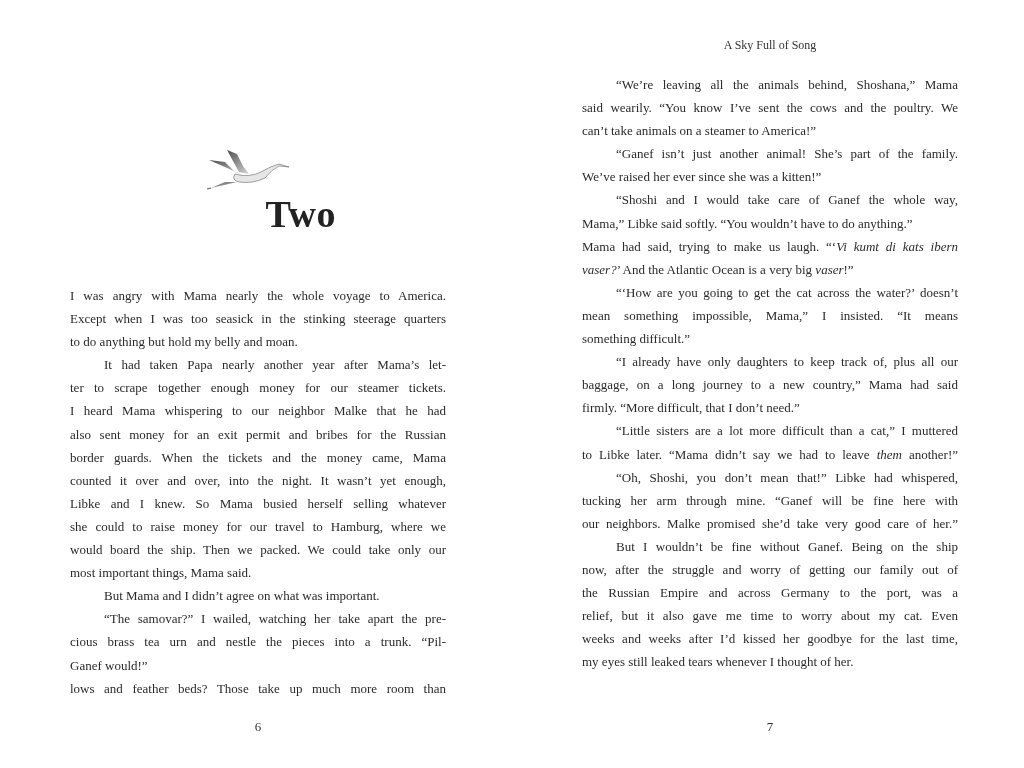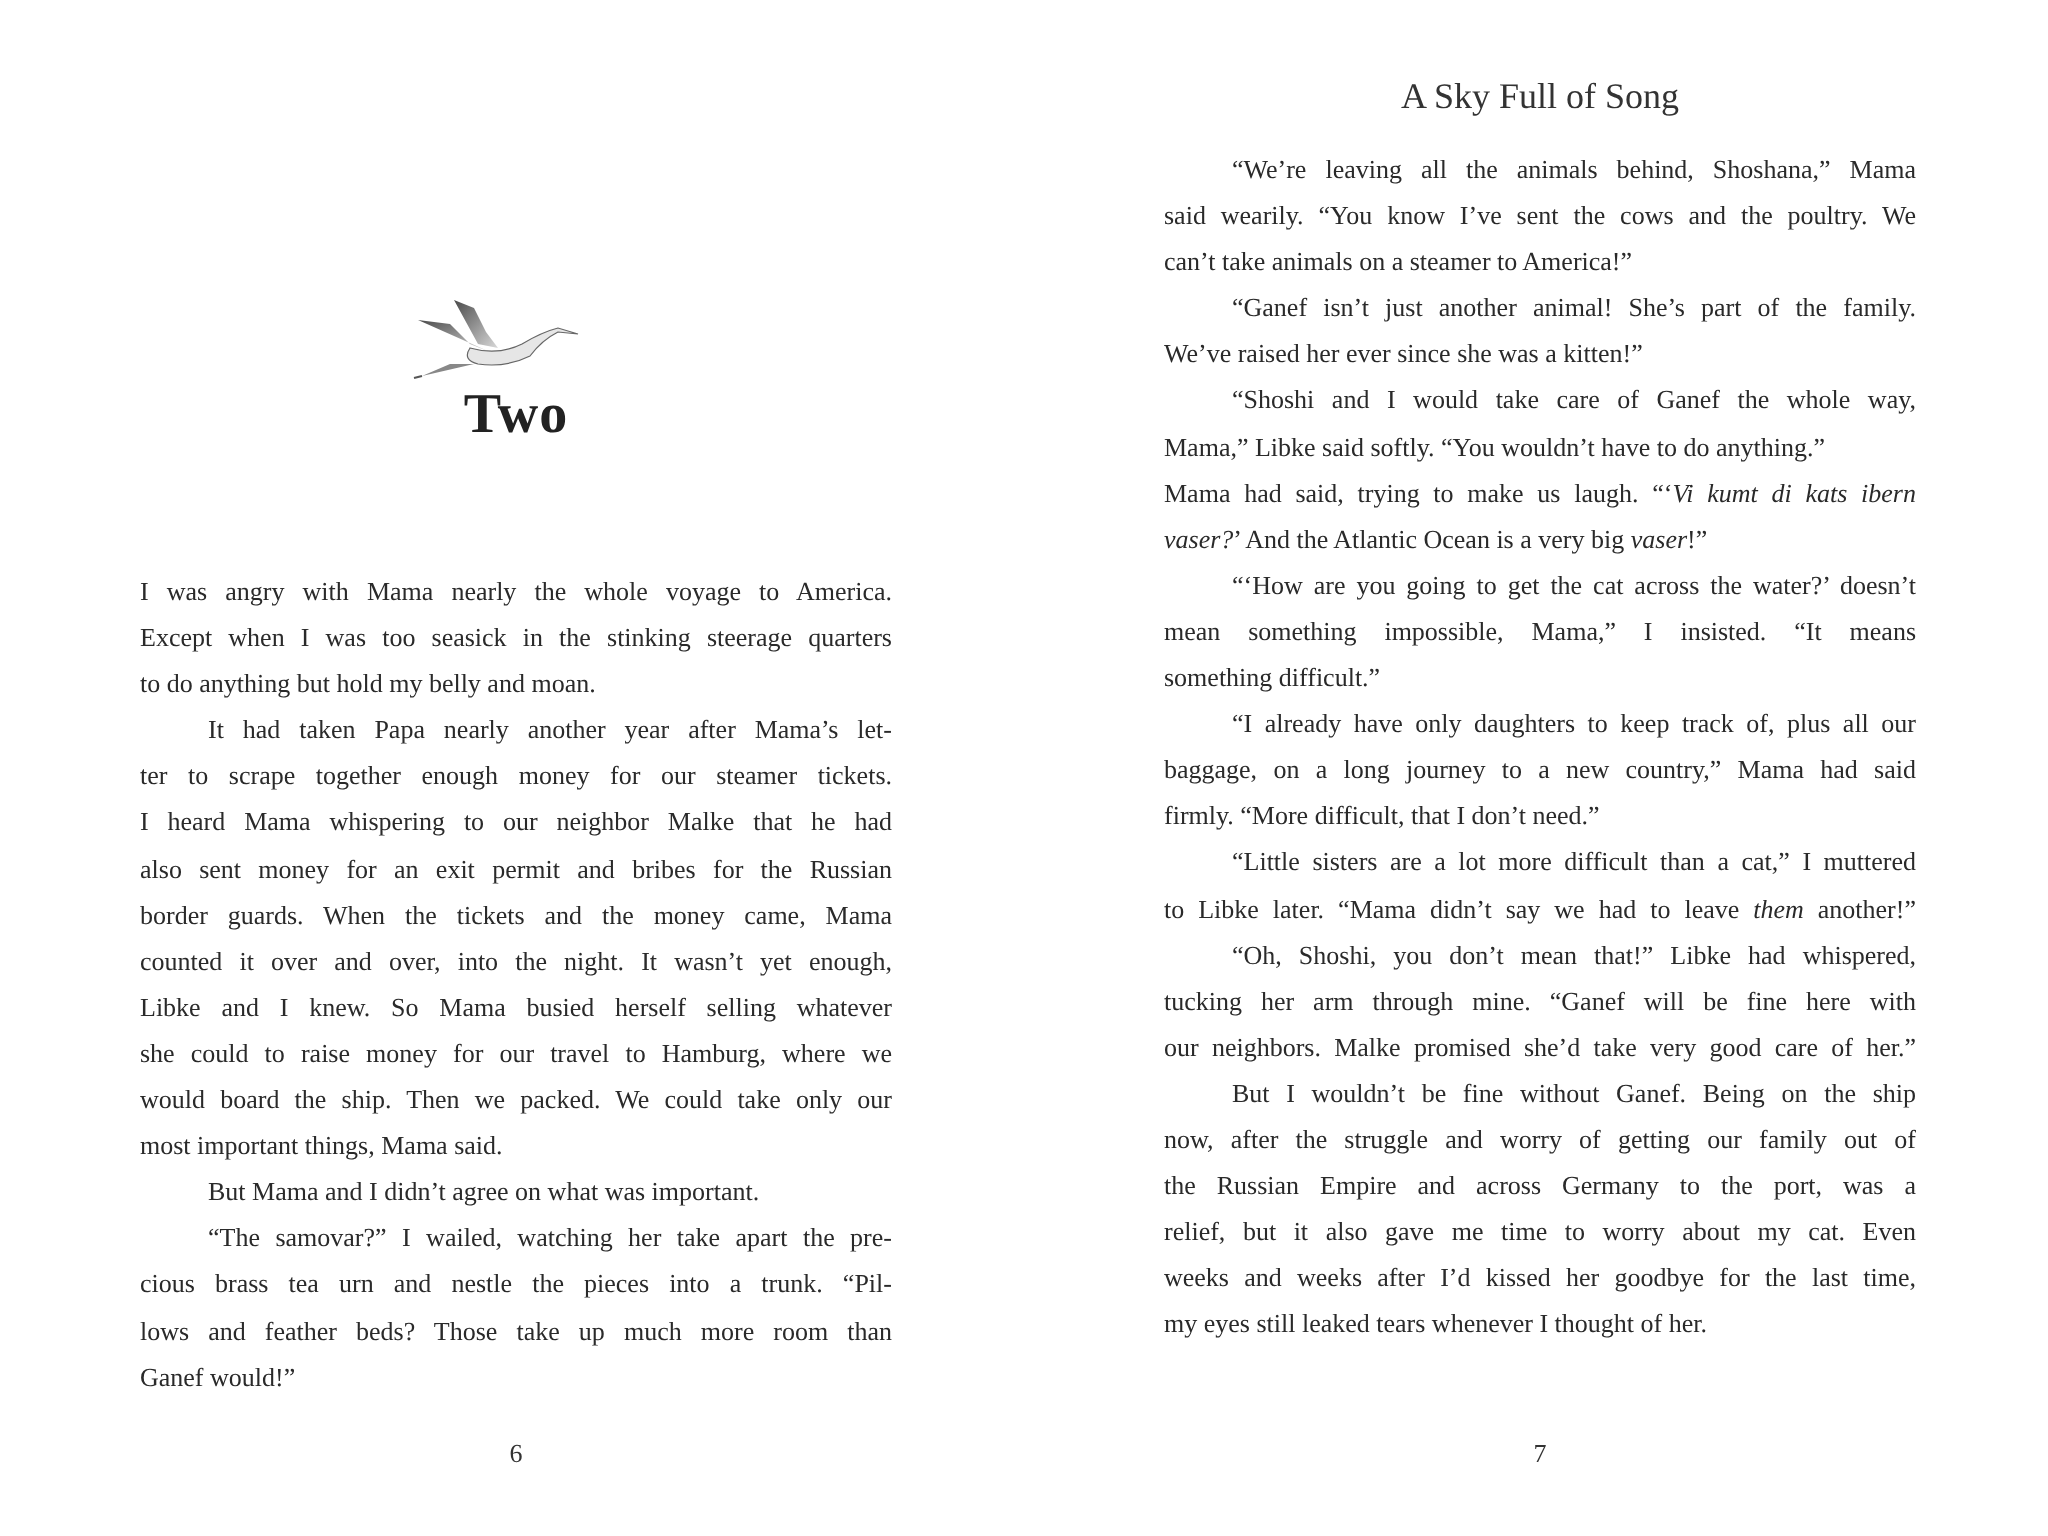--- a/index.html
+++ b/index.html
@@ -2,25 +2,25 @@
 <html><head>
 <meta charset="utf-8">
 <style>
   html, body { margin:0; padding:0; background:#ffffff; }
   body { width:1024px; height:768px; position:relative; overflow:hidden;
          font-family:"Liberation Serif","DejaVu Serif",serif; color:#2a2a2a; }
   .page { position:absolute; top:0; height:768px; }
   .page.left { left:0; width:512px; }
   .page.right { left:512px; width:512px; }
   .running-head { position:absolute; top:38px; left:0; right:0; text-align:center;
-                  font-size:18px; color:#333; }
+                  font-size:12px; color:#333; }
   .page.right .running-head { left:70px; width:376px; right:auto; }
   .crane { position:absolute; left:205px; top:148px; width:90px; height:46px; }
-  .chapter-title { position:absolute; left:180px; width:156px; top:192px; text-align:center;
-                   font-size:28px; font-weight:bold; color:#222; letter-spacing:0.5px; }
+  .chapter-title { position:absolute; left:180px; width:156px; top:192px; text-align:right;
+                   font-size:38px; font-weight:bold; color:#222; letter-spacing:0.5px; }
   .body-text { position:absolute; font-size:13px; }
   .page.left .body-text { left:70px; width:376px; top:284px; }
   .page.right .body-text { left:70px; width:376px; top:73px; }
   .line { height:23.1px; line-height:23.1px; white-space:nowrap; text-align:justify;
           text-align-last:justify; }
   .line.indent { padding-left:34px; }
   .line.last { text-align-last:left; }
   .line i { font-style:italic; }
   .folio { position:absolute; top:719px; left:0; right:0; text-align:center; font-size:13px; color:#333; }
   .page.left .folio { left:70px; width:376px; right:auto; }
@@ -54,22 +54,22 @@
       <div class="line">also sent money for an exit permit and bribes for the Russian</div>
       <div class="line">border guards. When the tickets and the money came, Mama</div>
       <div class="line">counted it over and over, into the night. It wasn’t yet enough,</div>
       <div class="line">Libke and I knew. So Mama busied herself selling whatever</div>
       <div class="line">she could to raise money for our travel to Hamburg, where we</div>
       <div class="line">would board the ship. Then we packed. We could take only our</div>
       <div class="line last">most important things, Mama said.</div>
       <div class="line indent last">But Mama and I didn’t agree on what was important.</div>
       <div class="line indent">“The samovar?” I wailed, watching her take apart the pre-</div>
       <div class="line">cious brass tea urn and nestle the pieces into a trunk. “Pil-</div>
+      <div class="line last">Ganef would!”</div>
       <div class="line">lows and feather beds? Those take up much more room than</div>
-      <div class="line last">Ganef would!”</div>
     </div>
   <div class="folio">6</div>
 </div>
 
 <div class="page right">
   <div class="running-head">A Sky Full of Song</div>
   <div class="body-text" id="right-body">
       <div class="line indent">“We’re leaving all the animals behind, Shoshana,” Mama</div>
       <div class="line">said wearily. “You know I’ve sent the cows and the poultry. We</div>
       <div class="line last">can’t take animals on a steamer to America!”</div>

